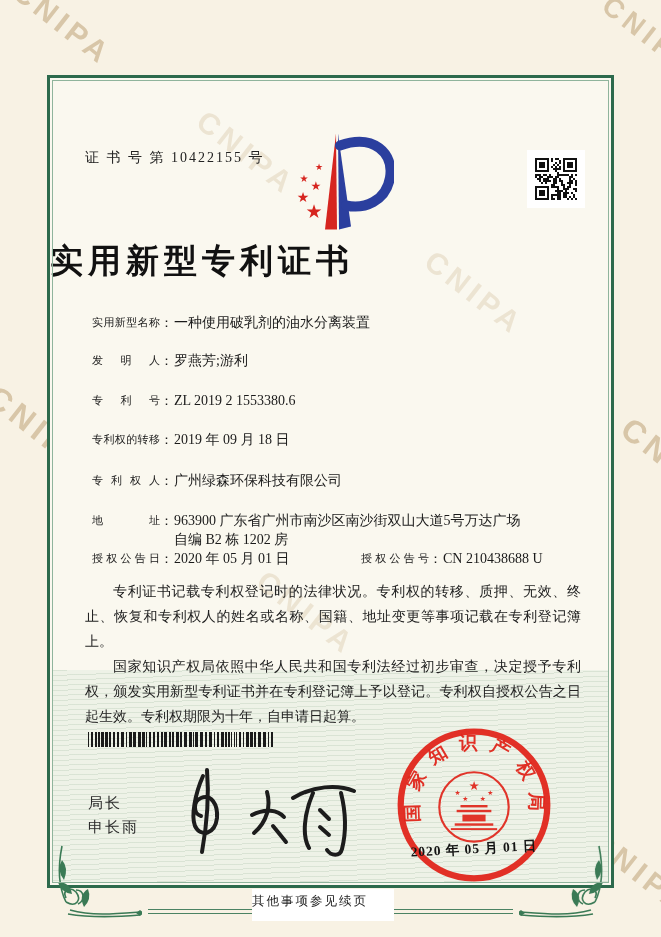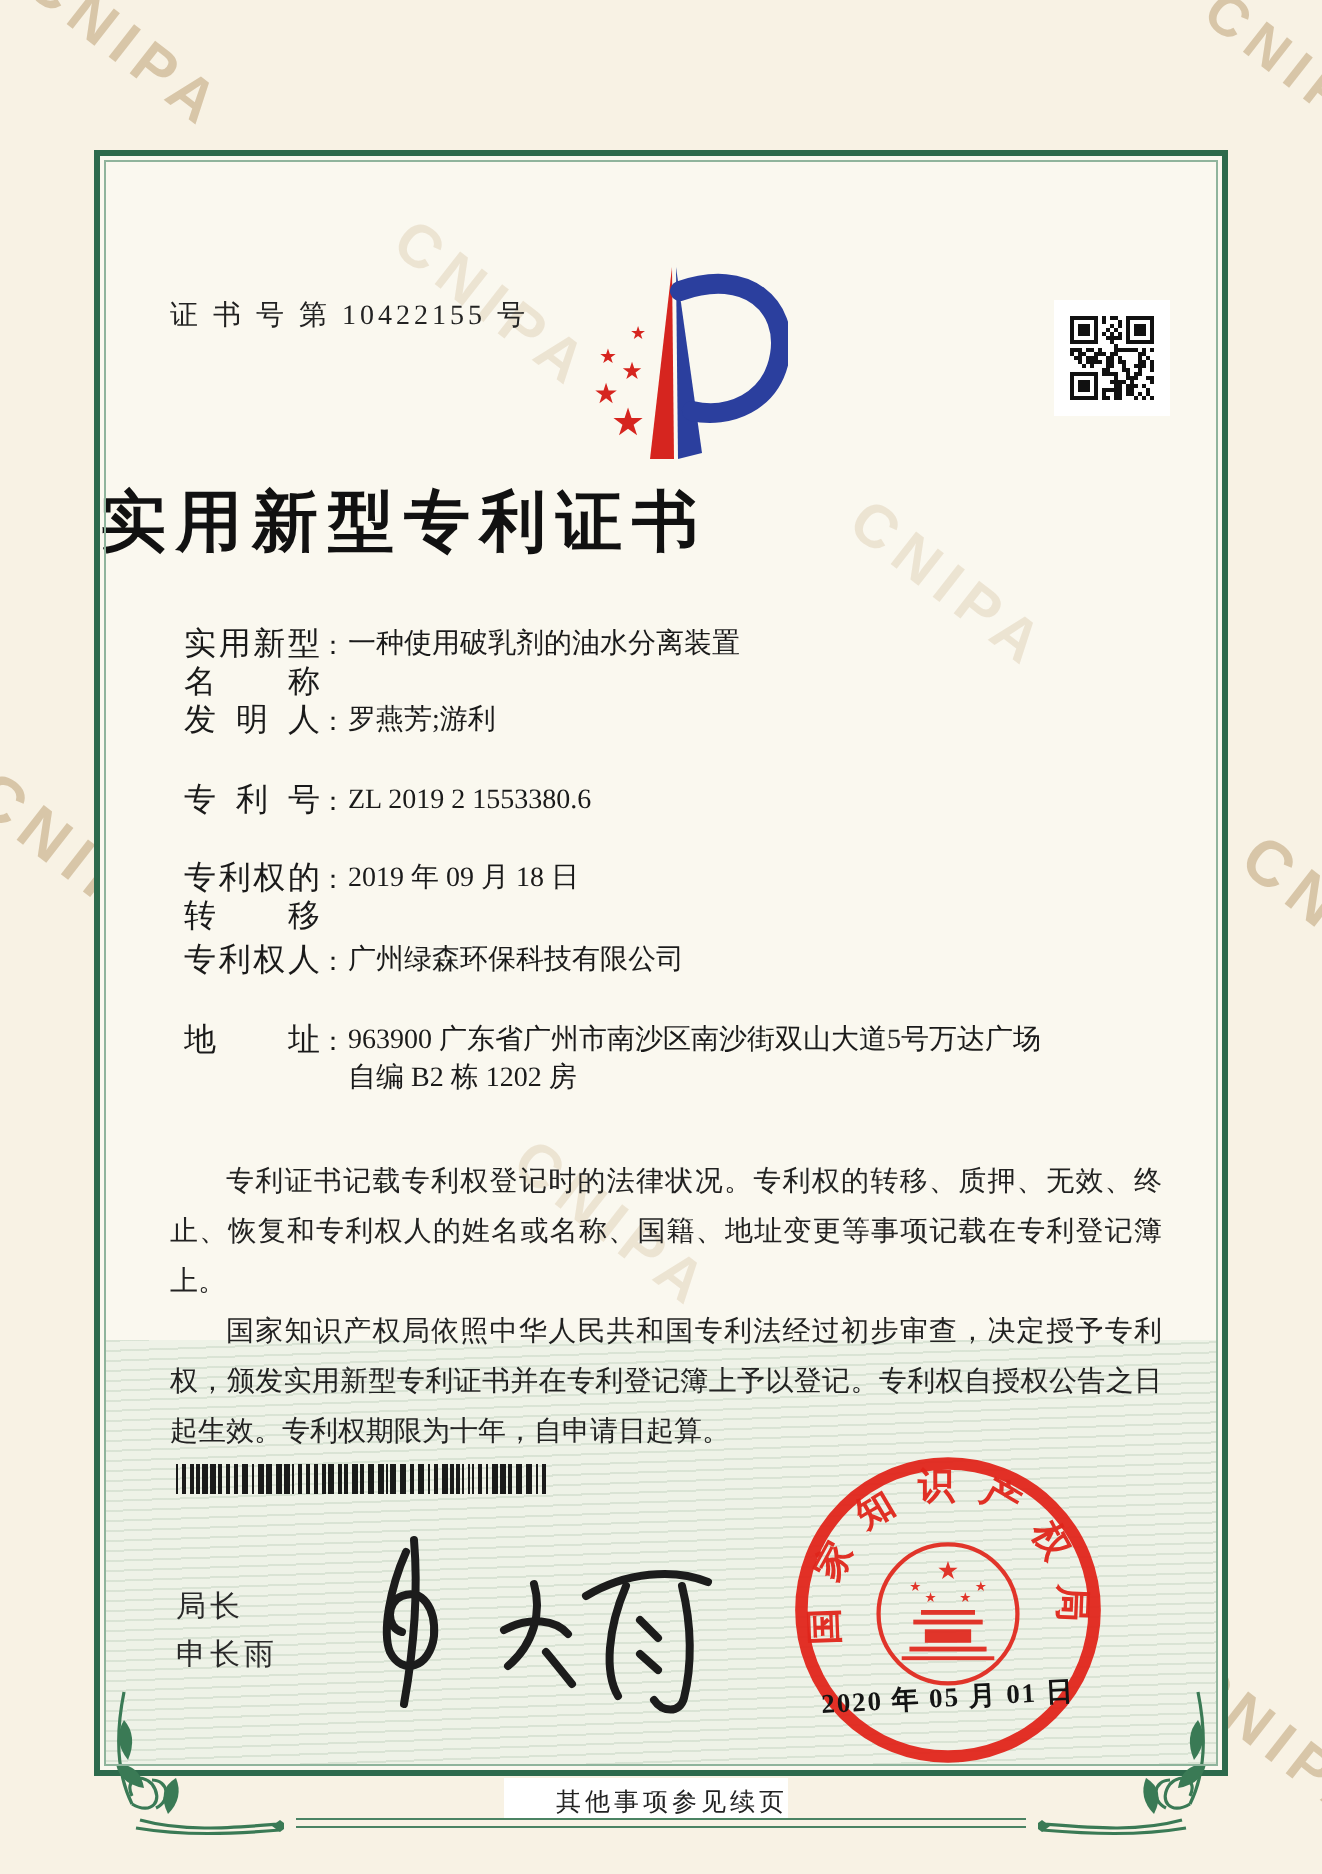--- a/index.html
+++ b/index.html
@@ -14,21 +14,21 @@
     font-weight:bold;letter-spacing:5px;color:#e2d4bc;opacity:.55;transform:rotate(38deg);
     white-space:nowrap;pointer-events:none;}
   .content{position:absolute;inset:0;z-index:1;margin-top:34px;}
   .cert-no{position:absolute;left:35px;top:37px;font-size:14px;letter-spacing:2px;color:#222;}
   .logo{position:absolute;left:226px;top:16px;width:118px;height:108px;}
   .qr{position:absolute;left:477px;top:38px;width:58px;height:58px;background:#fff;}
   .title{position:absolute;left:0;top:127px;width:100%;text-align:left;font-size:33px;
     font-weight:bold;letter-spacing:5px;color:#111;}
   .row{position:absolute;left:42px;right:30px;font-size:14px;color:#1a1a1a;line-height:19px;}
   .flabel{display:inline-block;width:68px;text-align:justify;text-align-last:justify;
-    font-size:16px;vertical-align:top;}
+    font-size:11px;vertical-align:top;}
   .fcolon{display:inline-block;width:14px;font-size:13px;vertical-align:top;}
   .fvalue{display:inline-block;vertical-align:top;}
   .addr2{margin-left:82px;}
   .grp2{position:absolute;left:269px;top:0;}
   .body-text{position:absolute;left:35px;top:467px;width:496px;font-size:14px;line-height:25px;
     color:#222;text-align:justify;}
   .body-text p{margin:0;text-indent:2em;}
   .band{position:absolute;left:3px;right:3px;top:592px;bottom:3px;background:#eef2e7;
     background-image:repeating-linear-gradient(178deg,rgba(110,150,115,.16) 0 1px,rgba(0,0,0,0) 1px 5px);}
   .barcode{position:absolute;left:38px;top:620px;width:188px;height:15px;}
@@ -36,22 +36,22 @@
     font-size:15px;color:#2a2a2a;letter-spacing:2px;}
   .sig{position:absolute;left:105px;top:650px;width:210px;height:105px;}
   .seal{position:absolute;left:343px;top:612px;width:162px;height:162px;mix-blend-mode:multiply;}
   .rule2{position:absolute;left:98px;right:98px;top:797px;height:3px;
     border-top:1px solid #4b8363;border-bottom:1px solid #4b8363;}
   .flourish{position:absolute;width:90px;height:90px;top:718px;}
   .fl-left{left:2px;}
   .fl-right{left:469px;transform:scaleX(-1);}
   .page-info{position:absolute;left:0;top:776px;width:100%;text-align:center;font-size:13px;
     color:#333;letter-spacing:2px;}
-  .foot-note{position:absolute;left:252px;top:889px;width:142px;height:20px;background:#ffffff;
-    z-index:3;text-align:right;line-height:24px;font-size:12.5px;color:#222;letter-spacing:2px;}
+  .foot-note{position:absolute;left:252px;top:889px;width:142px;height:32px;background:#ffffff;
+    z-index:3;text-align:left;line-height:24px;font-size:12.5px;color:#222;letter-spacing:2px;}
 </style>
 </head>
 <body>
 
 <span class="wm" style="left:4px;top:6px;font-size:30px;">CNIPA</span>
 <span class="wm" style="left:594px;top:20px;font-size:28px;">CNIPA</span>
 <span class="wm" style="left:-22px;top:412px;font-size:32px;">CNIPA</span>
 <span class="wm" style="left:612px;top:444px;font-size:32px;">CNIPA</span>
 <span class="wm" style="left:582px;top:856px;font-size:30px;">CNIPA</span>
 
@@ -231,20 +231,24 @@
     <div class="row" style="top:318px">
       <span class="flabel">专利权的转移</span><span class="fcolon">：</span><span class="fvalue">2019 年 09 月 18 日</span>
     </div>
     <div class="row" style="top:359px">
       <span class="flabel">专利权人</span><span class="fcolon">：</span><span class="fvalue">广州绿森环保科技有限公司</span>
     </div>
     <div class="row" style="top:399px">
       <span class="flabel">地址</span><span class="fcolon">：</span><span class="fvalue" style="max-width:380px">963900 广东省广州市南沙区南沙街双山大道5号万达广场</span>
       <div class="addr2">自编 B2 栋 1202 房</div>
     </div>
+    <div class="row" style="top:437px">
+      <span class="flabel">授权公告日</span><span class="fcolon">：</span><span class="fvalue">2020 年 05 月 01 日</span>
+      <span class="grp2"><span class="flabel">授权公告号</span><span class="fcolon">：</span><span class="fvalue">CN 210438688 U</span></span>
+    </div>
 
     <div class="body-text">
       <p>专利证书记载专利权登记时的法律状况。专利权的转移、质押、无效、终止、恢复和专利权人的姓名或名称、国籍、地址变更等事项记载在专利登记簿上。</p>
       <p>国家知识产权局依照中华人民共和国专利法经过初步审查，决定授予专利权，颁发实用新型专利证书并在专利登记簿上予以登记。专利权自授权公告之日起生效。专利权期限为十年，自申请日起算。</p>
     </div>
 
     <svg class="barcode" id="barcode-svg" viewBox="0 0 188 15" preserveAspectRatio="none">
         <rect x="0" y="0" width="1" height="15" fill="#1a1a1a"></rect>
         <rect x="3" y="0" width="2" height="15" fill="#1a1a1a"></rect>
         <rect x="7" y="0" width="2" height="15" fill="#1a1a1a"></rect>

